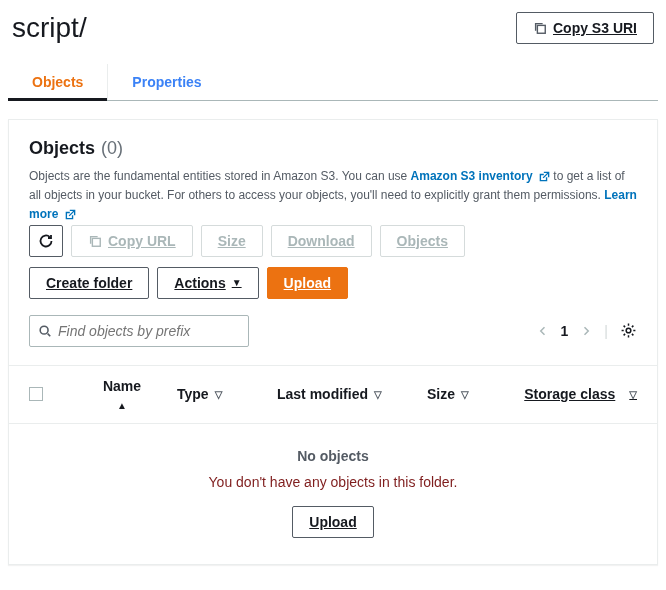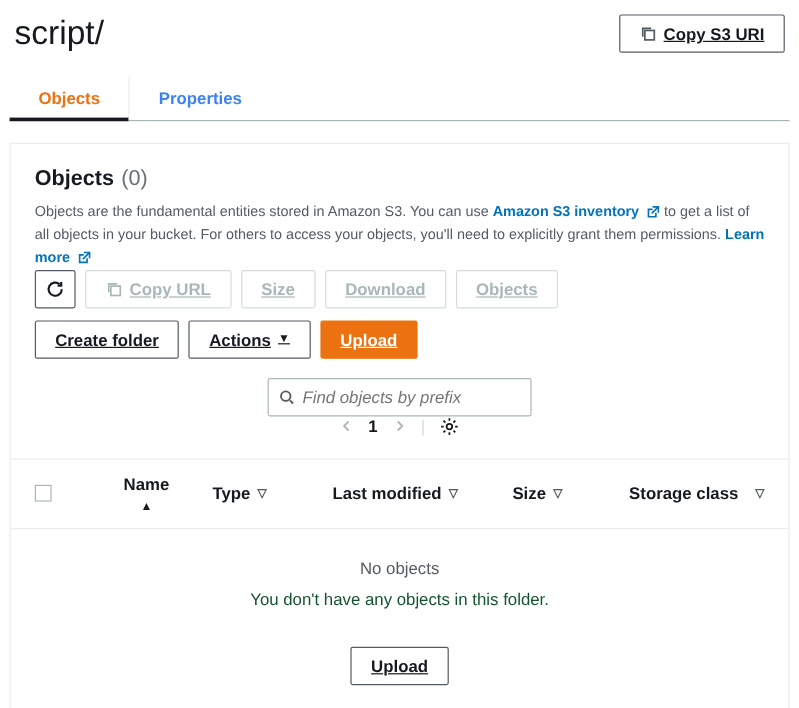--- a/index.html
+++ b/index.html
@@ -101,21 +101,20 @@
 .toolbar {
   display: flex;
   flex-wrap: wrap;
   gap: 8px;
 }
 .toolbar-row2 {
   display: flex;
   justify-content: space-between;
   align-items: center;
   margin-top: 16px;
-  flex-direction: column;
 }
 .search-box {
   display: flex;
   align-items: center;
   border: 1px solid #aab7b8;
   border-radius: 2px;
   padding: 0 8px;
   height: 32px;
   width: 220px;
 }
@@ -145,32 +144,32 @@
   padding: 12px 20px;
   font-weight: 700;
   font-size: 14px;
 }
 .th { display: flex; align-items: center; gap: 6px; }
 .th-check { width: 38px; }
 .th-name { width: 110px; flex-direction: column; }
 .th-type { width: 100px; }
 .th-mod  { width: 150px; }
 .th-size { width: 88px; }
-.th-class { flex: 1; justify-content: flex-end; gap: 14px; }
+.th-class { flex: 1; justify-content: flex-end; gap: 14px; text-decoration: underline; }
 .sort-tri {
   font-size: 10px;
   color: #545b64;
 }
 .sort-active { color: #16191f; }
 .empty {
   text-align: center;
   padding: 24px 0 26px;
 }
-.empty-title { font-weight: 400; color: #545b64; margin-bottom: 10px; }
-.empty-sub   { color: #14532d; margin-bottom: 32px; }
+.empty-title { font-weight: 700; color: #545b64; margin-bottom: 10px; }
+.empty-sub   { color: #7f1d1d; margin-bottom: 16px; }
 .checkbox {
   width: 14px; height: 14px;
   border: 1px solid #aab7b8;
   display: inline-block;
 }
 svg { display: block; }
 .ext-icon { display: inline-block; vertical-align: -2px; margin-left: 3px; }
 .chev { cursor: default; }
 </style>
 </head>

